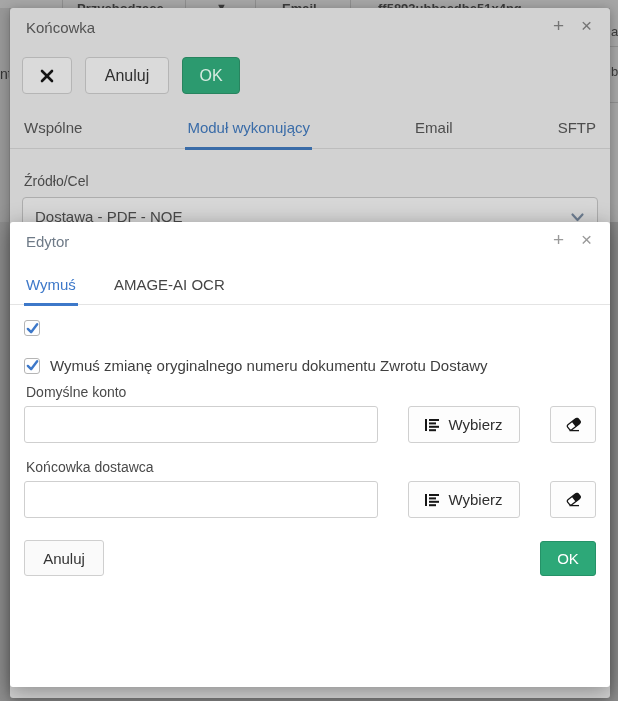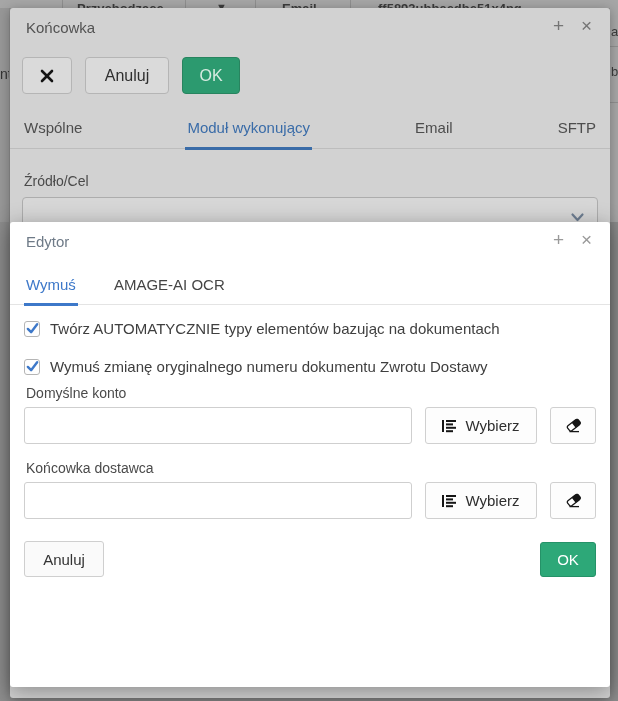--- a/index.html
+++ b/index.html
@@ -57,21 +57,21 @@
   .edit-tab.active{color:#3d78c9;border-bottom:3px solid #3d78c9;margin-bottom:-2px;}
   .check-list{display:flex;flex-direction:column;gap:21px;margin:15px 14px 0 14px;}
   .check-row{display:flex;align-items:center;gap:10px;cursor:pointer;}
   .checkbox{width:16px;height:16px;box-sizing:border-box;border:1px solid #b5b5b5;border-radius:3px;
         background:#fefefe;display:flex;align-items:center;justify-content:center;flex:0 0 16px;}
   .check-label{font-size:15px;color:#3f3f3f;}
   .field-group{margin:0 14px;}
   .field-label{font-size:14px;color:#4a4a4a;margin:8px 2px 6px 2px;}
   .fg1 .field-label{margin-top:10px;}
   .fg2 .field-label{margin-top:16px;}
-  .field-row{display:flex;gap:13px;}
+  .field-row{display:flex;gap:30px;}
   .field-input{flex:1;height:37px;box-sizing:border-box;border:1px solid #cfcfcf;border-radius:3px;
         background:#fff;padding:0 10px;font-size:15px;color:#333;outline:none;
         font-family:"Liberation Sans", sans-serif;}
   .btn-choose{width:112px;height:37px;box-sizing:border-box;border:1px solid #d0d0d0;border-radius:3px;
         background:#fdfdfd;display:flex;align-items:center;justify-content:center;gap:8px;
         font-size:15px;color:#2f2f2f;cursor:pointer;}
   .btn-erase{width:46px;height:37px;box-sizing:border-box;border:1px solid #d0d0d0;border-radius:3px;
         background:#fdfdfd;display:flex;align-items:center;justify-content:center;cursor:pointer;}
   .edit-footer{display:flex;justify-content:space-between;align-items:center;margin:22px 14px 0 14px;}
   .btn-cancel{min-width:80px;height:36px;box-sizing:border-box;border:1px solid #cfcfcf;border-radius:3px;
@@ -124,20 +124,21 @@
     </div>
     <div class="konc-tabs">
       <div class="konc-tab">Wspólne</div>
       <div class="konc-tab active">Moduł wykonujący</div>
       <div class="konc-tab">Email</div>
       <div class="konc-tab">SFTP</div>
     </div>
     <div class="konc-body">
       <div class="konc-label">Źródło/Cel</div>
       <div class="konc-select">
+        <span>Dostawa - PDF - NOE</span>
         <span class="chev">
           <svg width="15" height="15" viewBox="0 0 15 15">
             <polyline points="2.5,4.5 7.5,10 12.5,4.5" fill="none" stroke="#6e7e92" stroke-width="2.2" stroke-linecap="round" stroke-linejoin="round"></polyline>
           </svg>
         </span>
       </div>
     </div>
   </div>
 
   <div class="dlg dlg-edit">
@@ -152,21 +153,20 @@
       <div class="edit-tab">AMAGE-AI OCR</div>
     </div>
 
     <div class="check-list">
       <div class="check-row">
         <span class="checkbox">
           <svg width="13" height="13" viewBox="0 0 14 14">
             <polyline points="2,7.5 5.5,11 12,2.5" fill="none" stroke="#3d78c9" stroke-width="2.6" stroke-linecap="round" stroke-linejoin="round"></polyline>
           </svg>
         </span>
-        <span class="check-label">Twórz AUTOMATYCZNIE typy elementów bazując na dokumentach</span>
       </div>
       <div class="check-row">
         <span class="checkbox">
           <svg width="13" height="13" viewBox="0 0 14 14">
             <polyline points="2,7.5 5.5,11 12,2.5" fill="none" stroke="#3d78c9" stroke-width="2.6" stroke-linecap="round" stroke-linejoin="round"></polyline>
           </svg>
         </span>
         <span class="check-label">Wymuś zmianę oryginalnego numeru dokumentu Zwrotu Dostawy</span>
       </div>
     </div>

